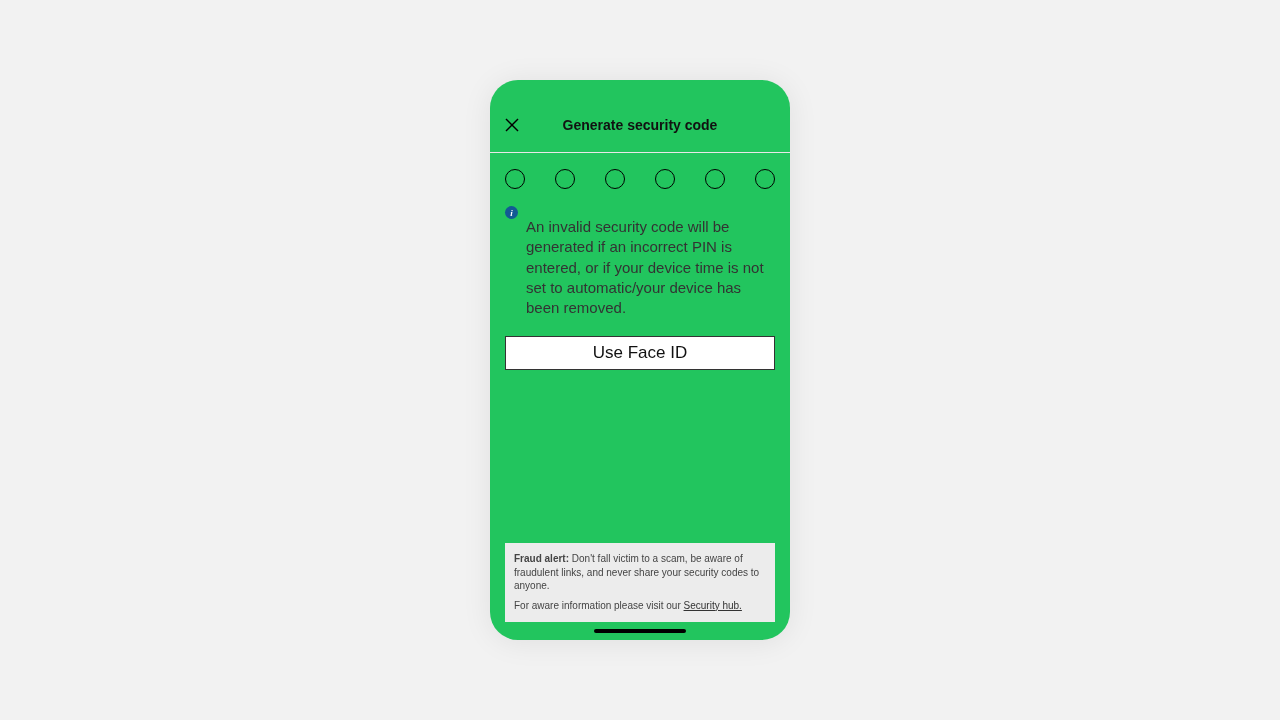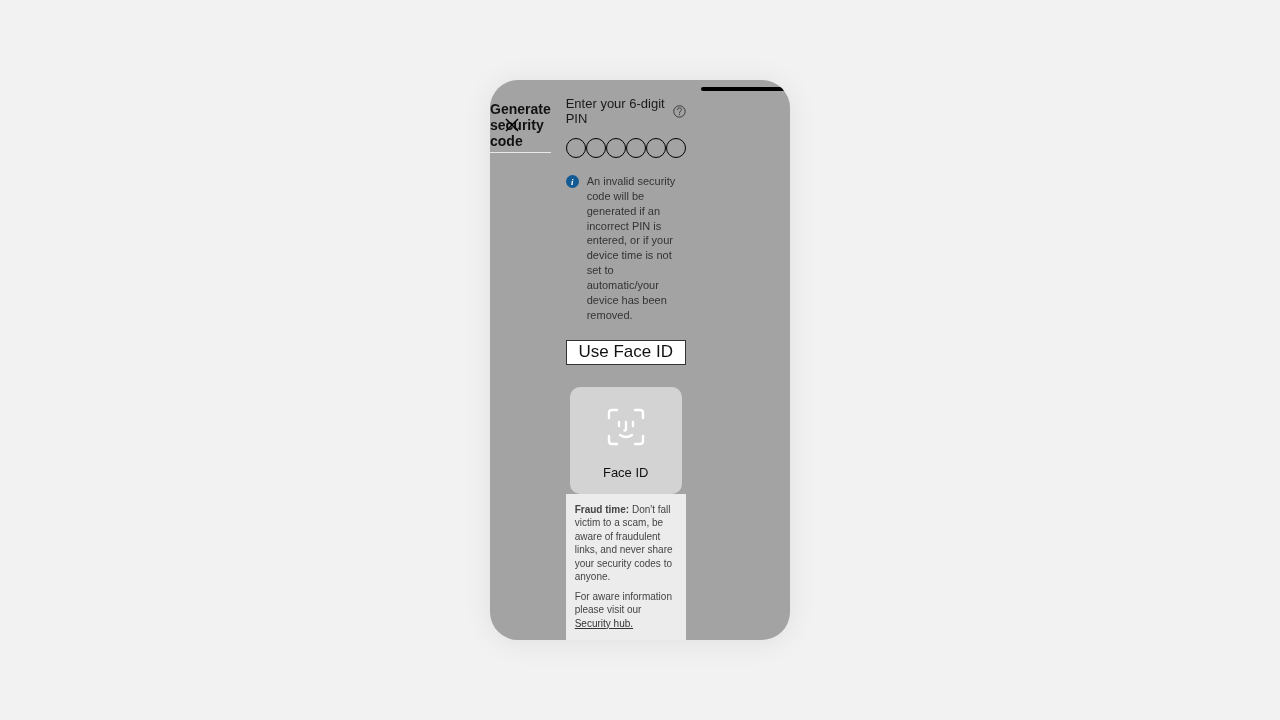--- a/index.html
+++ b/index.html
@@ -8,25 +8,25 @@
       height: 720px;
       background: #f2f2f2;
       font-family: -apple-system, BlinkMacSystemFont, "Segoe UI", Helvetica, Arial, sans-serif;
       display: flex;
       justify-content: center;
       align-items: center;
     }
     .phone-frame {
       width: 300px;
       height: 560px;
-      background: #a3a3a3;
+      background: #22c55e;
       border-radius: 28px;
       box-shadow: 0 2px 30px rgba(0,0,0,0.08);
       display: flex;
-      flex-direction: row;
+      flex-direction: column;
       position: relative;
       overflow: hidden;
     }
     .header-bar {
       height: 55px;
       border-bottom: 1px solid #e8e8e8;
       display: flex;
       align-items: center;
       justify-content: center;
       position: relative;
@@ -94,23 +94,24 @@
       font-weight: 700;
       display: flex;
       align-items: center;
       justify-content: center;
       flex-shrink: 0;
       margin-top: 1px;
       font-style: italic;
       font-family: Georgia, serif;
     }
     .info-text {
-      font-size: 11px;
+      font-size: 15px;
       line-height: 1.35;
       color: #333;
+      margin-top: 12px;
     }
     .face-id-btn {
       width: 100%;
       height: 34px;
       border: 1px solid #333;
       background: #fff;
       font-size: 17px;
       color: #111;
       cursor: pointer;
       margin-bottom: 22px;
@@ -172,68 +173,41 @@
       <svg viewBox="0 0 14 14">
         <line x1="1" y1="1" x2="13" y2="13" stroke="#000" stroke-width="1.5"></line>
         <line x1="13" y1="1" x2="1" y2="13" stroke="#000" stroke-width="1.5"></line>
       </svg>
     </div>
     <div class="page-title">Generate security code</div>
   </div>
 
   <div class="content">
 
-    <div class="prompt-row">
-      <div class="prompt-text">Enter your 6-digit PIN</div>
-      <div class="help-icon">
-        <svg viewBox="0 0 15 15">
-          <circle cx="7.5" cy="7.5" r="6.6" fill="none" stroke="#333" stroke-width="1.1"></circle>
-          <path d="M5.2 5.5c0-1.2 1-2.1 2.3-2.1 1.3 0 2.3 0.8 2.3 2 0 0.9-0.5 1.3-1.3 1.9-0.6 0.5-0.9 0.8-0.9 1.6" fill="none" stroke="#333" stroke-width="1.1" stroke-linecap="round"></path>
-          <circle cx="7.6" cy="11" r="0.7" fill="#333"></circle>
-        </svg>
-      </div>
-    </div>
 
     <div class="pin-row">
       <div class="pin-circle"></div>
       <div class="pin-circle"></div>
       <div class="pin-circle"></div>
       <div class="pin-circle"></div>
       <div class="pin-circle"></div>
       <div class="pin-circle"></div>
     </div>
 
     <div class="info-row">
       <div class="info-badge">i</div>
       <div class="info-text">An invalid security code will be generated if an incorrect PIN is entered, or if your device time is not set to automatic/your device has been removed.</div>
     </div>
 
     <button class="face-id-btn">Use Face ID</button>
 
-    <div class="face-id-card">
-      <div class="face-id-icon">
-        <svg viewBox="0 0 48 48">
-          <g stroke="#ffffff" stroke-width="2.4" fill="none" stroke-linecap="round">
-            <path d="M7 15 V10 Q7 7 10 7 H15"></path>
-            <path d="M33 7 H38 Q41 7 41 10 V15"></path>
-            <path d="M41 33 V38 Q41 41 38 41 H33"></path>
-            <path d="M15 41 H10 Q7 41 7 38 V33"></path>
-            <line x1="17" y1="19" x2="17" y2="23"></line>
-            <line x1="31" y1="19" x2="31" y2="23"></line>
-            <path d="M24 19 V26 Q24 27.5 22.5 27.5"></path>
-            <path d="M18 32 Q24 36 30 32"></path>
-          </g>
-        </svg>
-      </div>
-      <div class="face-id-label">Face ID</div>
-    </div>
 
     <div class="footer-box">
       <div class="footer-top">
-        <span class="fraud-label">Fraud time:</span><span> Don't fall victim to a scam, be aware of fraudulent links, and never share your security codes to anyone.</span>
+        <span class="fraud-label">Fraud alert:</span><span> Don't fall victim to a scam, be aware of fraudulent links, and never share your security codes to anyone.</span>
       </div>
       <div>
         <span>For aware information please visit our </span><span class="sec-link">Security hub.</span>
       </div>
     </div>
 
   </div>
 
   <div class="home-ind-wrap">
     <div class="home-ind"></div>

